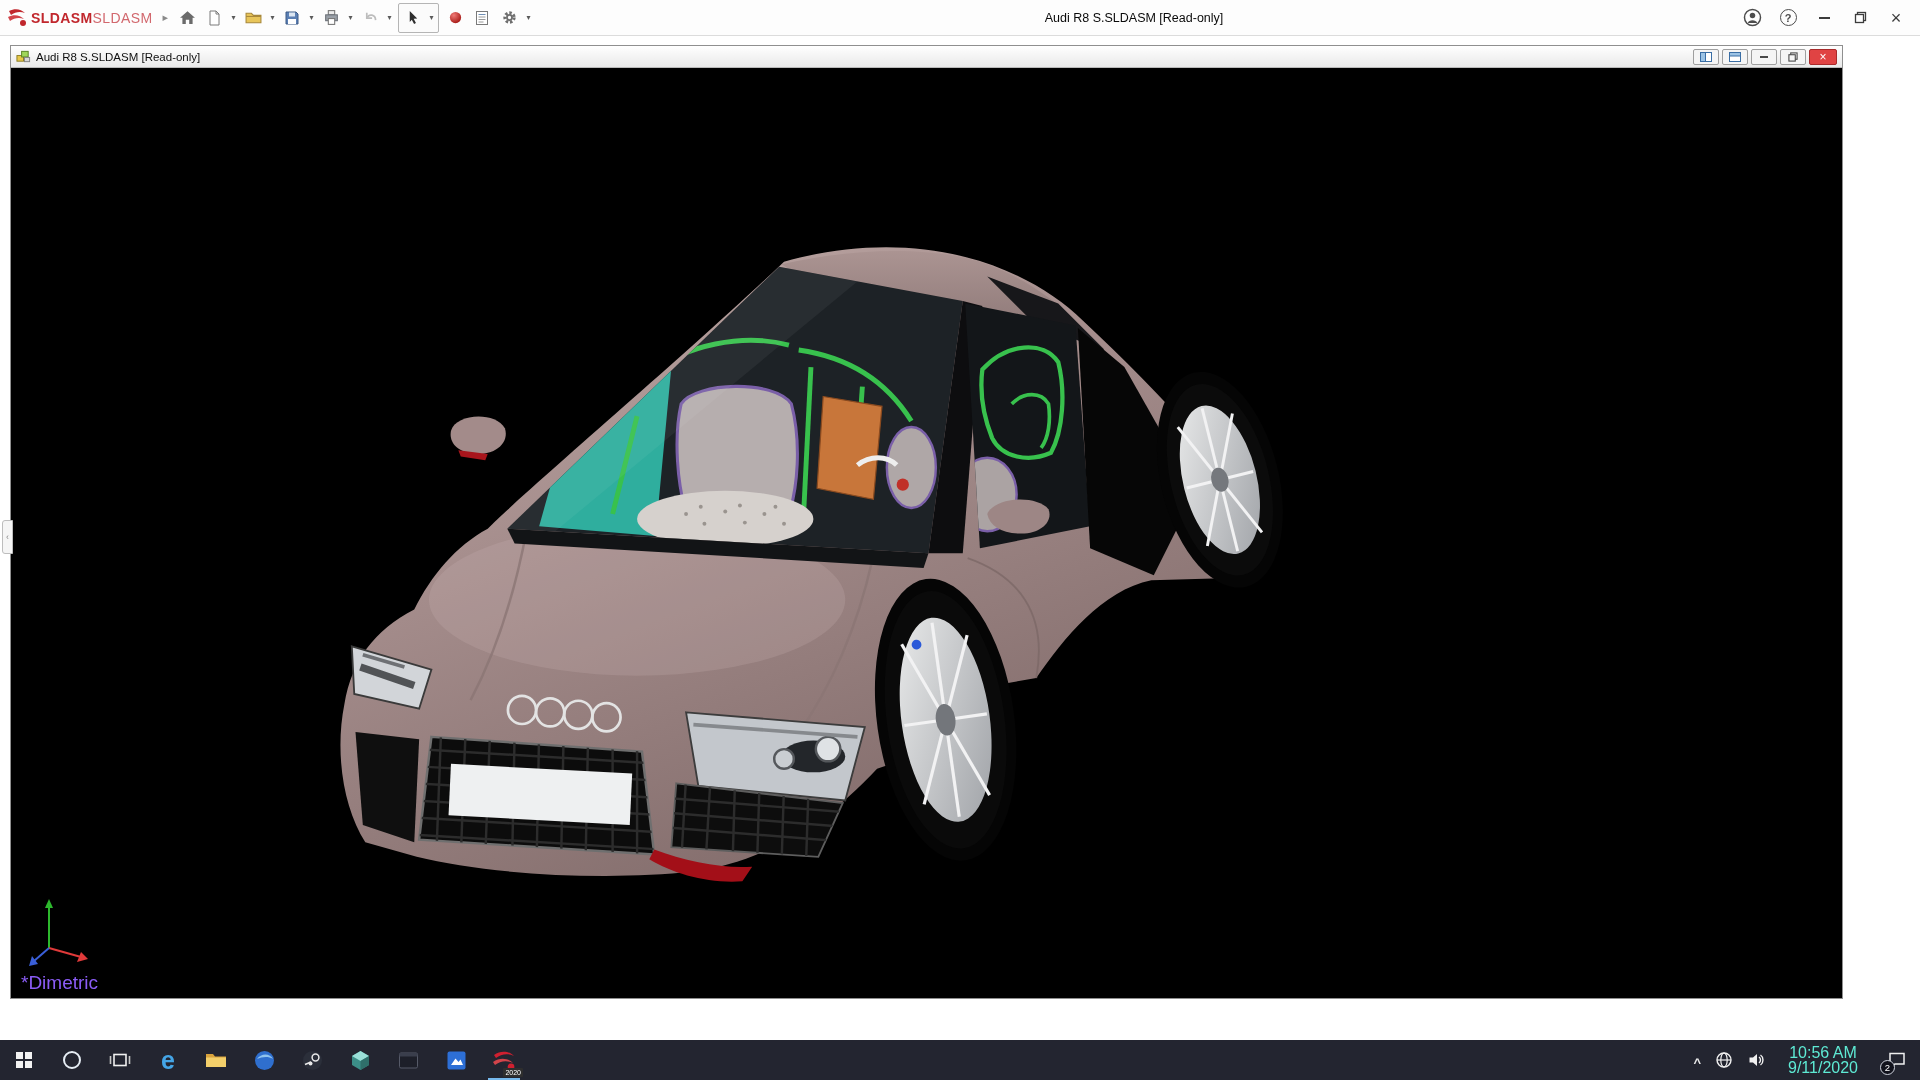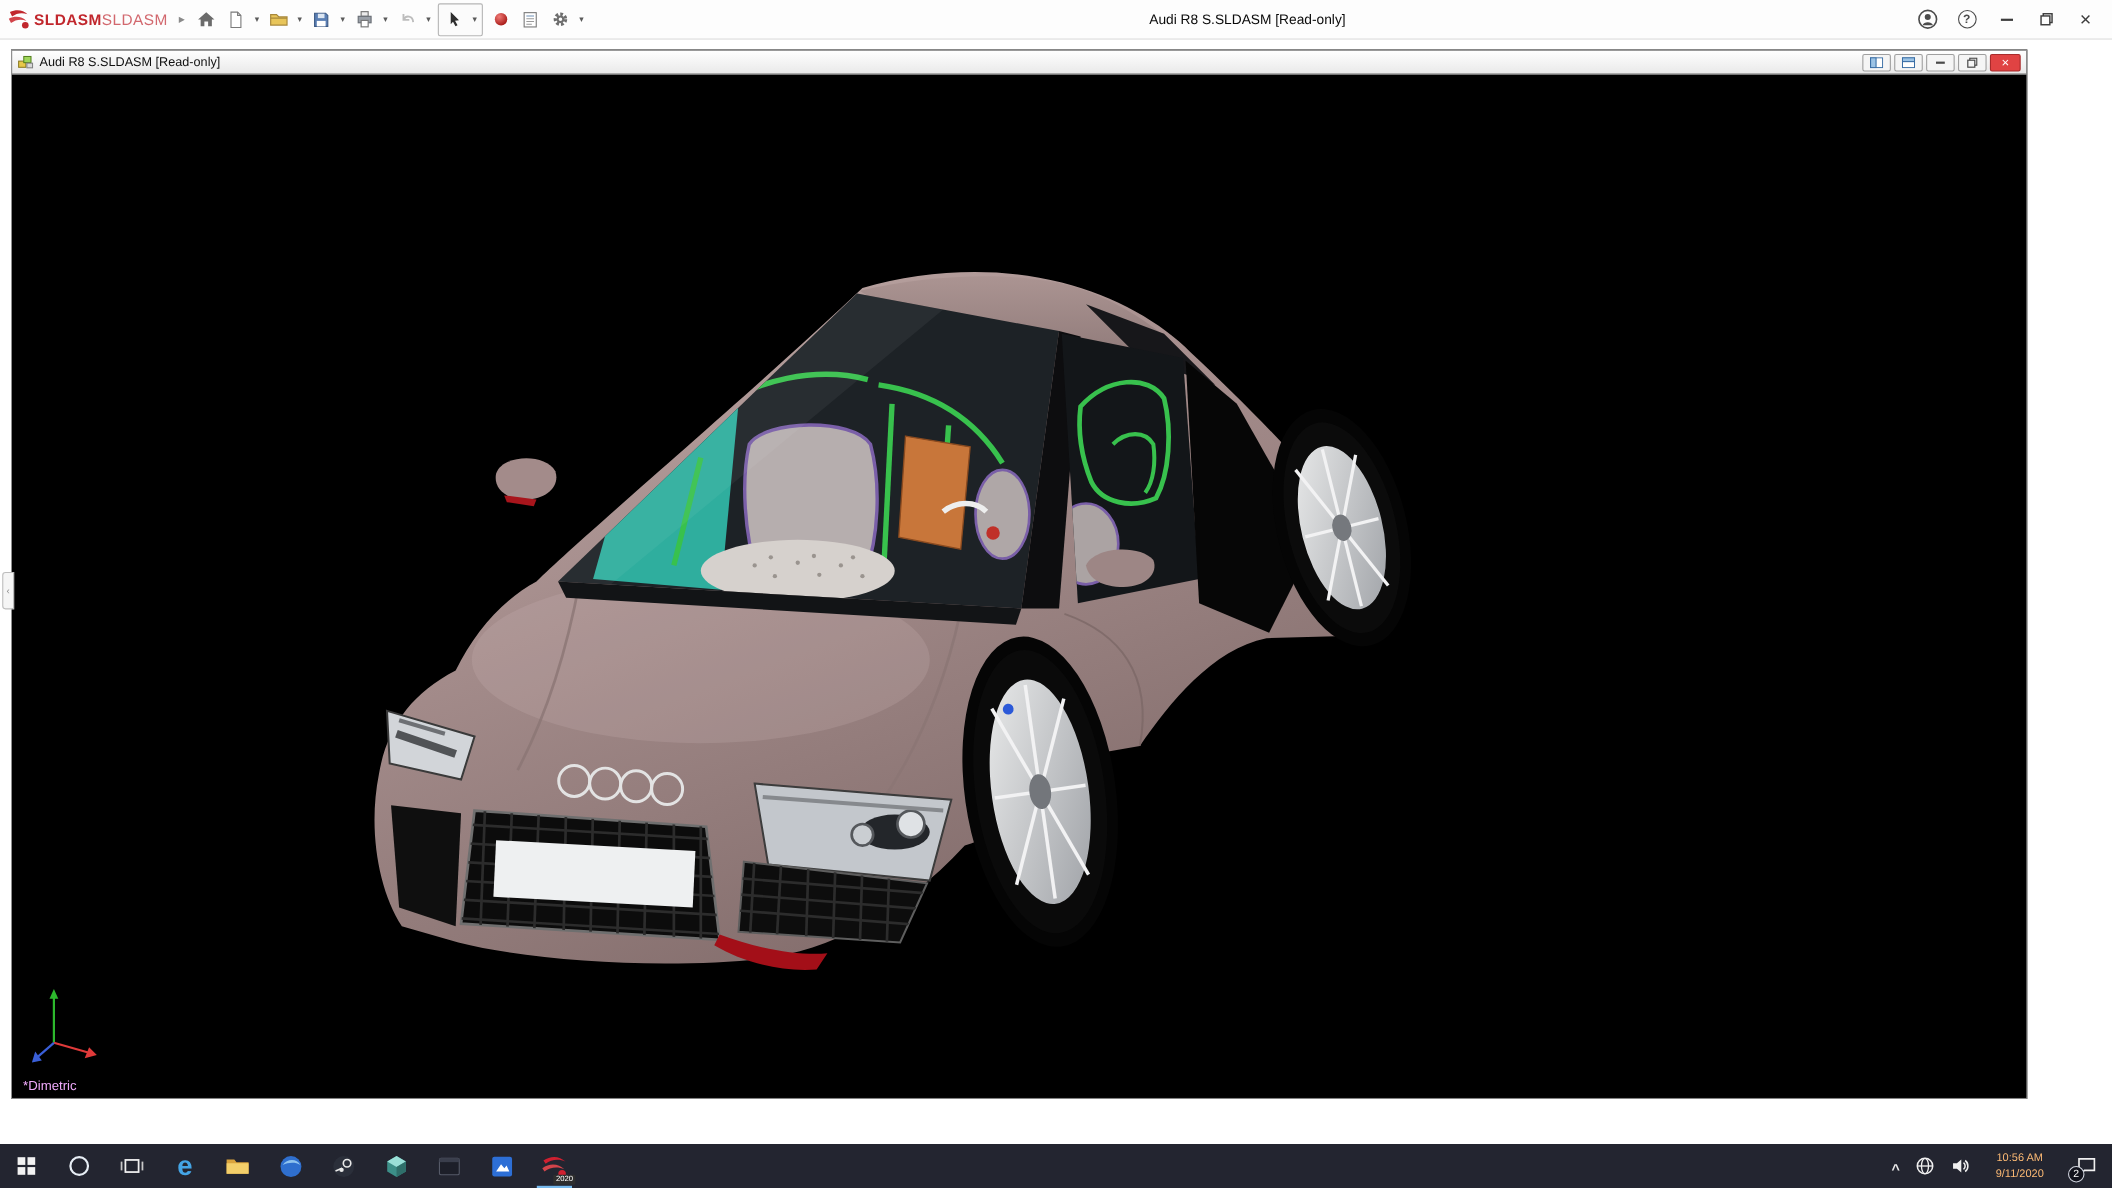--- a/index.html
+++ b/index.html
@@ -39,21 +39,21 @@
   .doc-controls{margin-left:auto;display:flex;gap:3px;align-items:center}
   .doc-btn{width:26px;height:16px;border:1px solid #9f9f9f;background:#f5f5f5;border-radius:2px;
     display:flex;align-items:center;justify-content:center}
   .doc-btn.close{background:#e04343;border-color:#a82b2b;color:#fff;font-size:12px;line-height:1;width:28px}
   .doc-min-glyph{width:8px;height:2px;background:#4a4a4a}
 
   
   .viewport{position:relative;flex:1;background:#000;overflow:hidden}
   .car-svg{position:absolute;left:320px;top:164px;width:955px;height:662px}
   .triad{position:absolute;left:14px;bottom:26px;width:70px;height:80px}
-  .view-label{position:absolute;left:10px;bottom:4px;color:#f0abfc;font-size:12px}
+  .view-label{position:absolute;left:10px;bottom:4px;color:#8b5cf6;font-size:19px}
 
   
   .panel-tab{position:absolute;left:2px;top:520px;width:11px;height:34px;background:#f5f5f5;
     border:1px solid #bdbdbd;border-radius:3px 0 0 3px;display:flex;align-items:center;
     justify-content:center;font-size:9px;color:#888;z-index:5}
 
   
   .taskbar{position:absolute;left:0;bottom:0;width:1920px;height:40px;background:#232530;
     display:flex;align-items:stretch;color:#fff;z-index:10}
   .start-btn{width:48px;display:flex;align-items:center;justify-content:center}
@@ -63,21 +63,21 @@
     align-items:center;gap:9px;padding:0 11px}
   .search-text{color:#5f5f5f;font-size:13.5px;white-space:nowrap}
   .task-icon{width:48px;display:flex;align-items:center;justify-content:center;position:relative}
   .task-icon.active::after{content:"";position:absolute;left:8px;right:8px;bottom:0;height:2px;background:#76b9ed}
   .edge-e{font-size:25px;font-weight:700;color:#44a5e6;line-height:1}
   .sw-badge{position:absolute;right:5px;bottom:3px;background:#2e2e2e;color:#fff;font-size:7px;
     padding:0 2px;line-height:9px;border-radius:1px}
   .tray{margin-left:auto;display:flex;align-items:center}
   .tray-item{height:40px;display:flex;align-items:center;justify-content:center;padding:0 7px;position:relative}
   .tray-chevron{font-size:13px;font-weight:bold;color:#eaeaea;transform:translateY(2px)}
-  .clock{text-align:center;font-size:10px;line-height:15px;color:#fdba74;padding:0 9px}
+  .clock{text-align:center;font-size:16px;line-height:15px;color:#5eead4;padding:0 9px}
   .notif-badge{position:absolute;left:6px;bottom:5px;min-width:15px;height:15px;border-radius:50%;
     background:#11121c;border:1px solid #cfd3dd;color:#fff;font-size:9.5px;
     display:flex;align-items:center;justify-content:center;padding:0 2px}
 </style>
 </head>
 <body>
 
 <div class="screen">
 
   <div class="app-titlebar">

